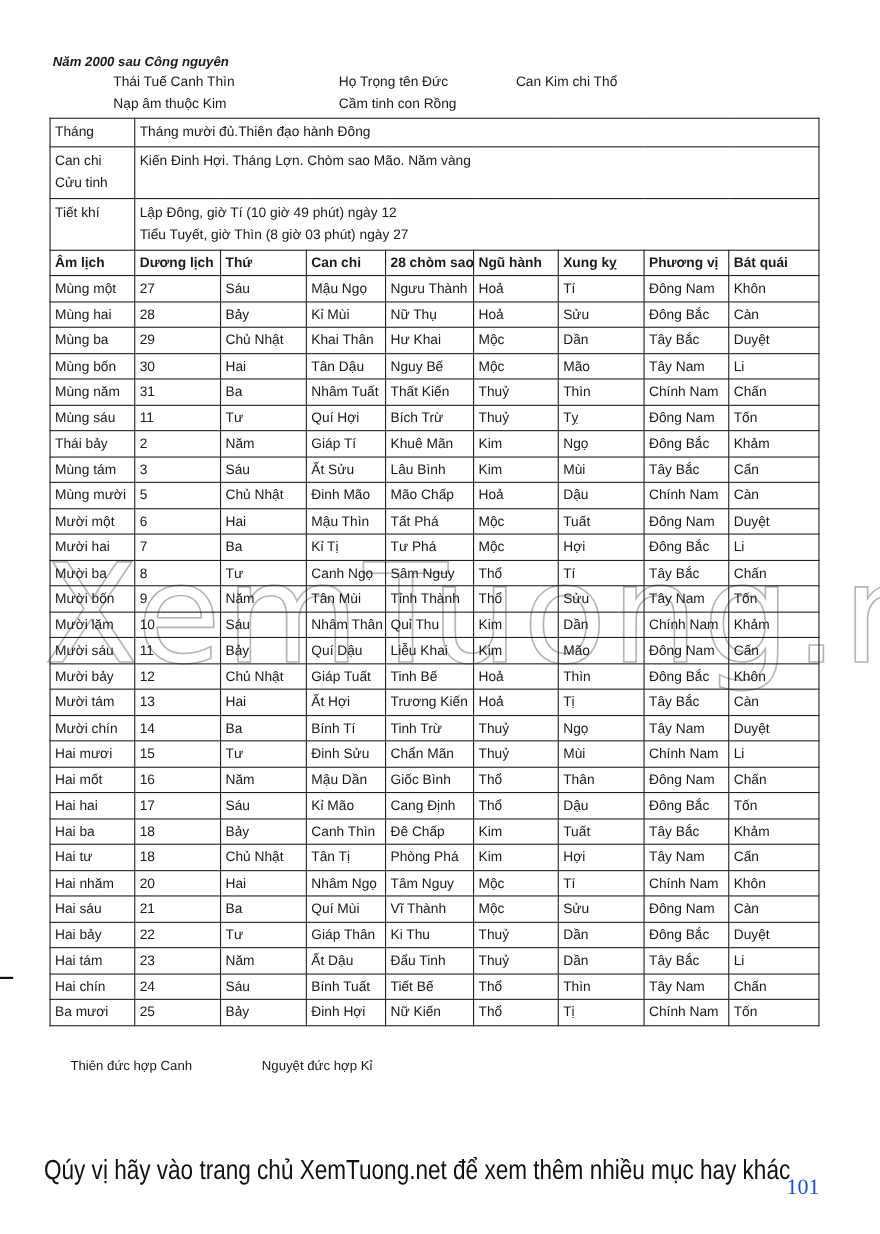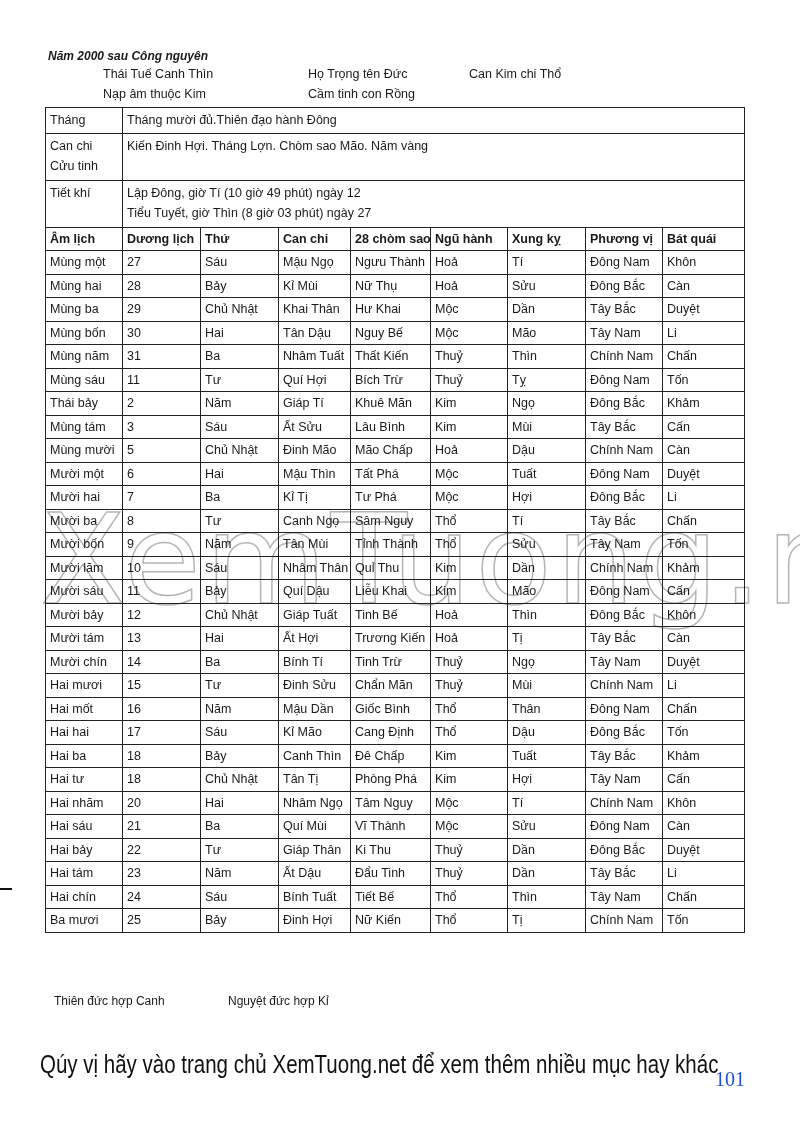--- a/index.html
+++ b/index.html
@@ -12,21 +12,21 @@
   .c1 { left: 55px; } .c2 { left: 260px; } .c3 { left: 421px; }
 
   table.cal { position: absolute; left: 45px; top: 107px; width: 699px; border-collapse: collapse;
               font-size: 12.5px; table-layout: fixed; }
   table.cal td { border: 1.6px solid #222; padding: 0 0 0 4px; height: 22.5px; vertical-align: middle;
                  white-space: nowrap; overflow: hidden; }
   table.cal td.hdr { font-weight: bold; }
   table.cal tr.meta td { vertical-align: top; padding-top: 2px; line-height: 20px; }
   .label-strong { font-weight: normal; }
 
-  .footnotes { position: absolute; left: 54px; top: 962px; font-size: 12px; white-space: nowrap; margin-top: 32px; }
+  .footnotes { position: absolute; left: 64px; top: 962px; font-size: 12px; white-space: nowrap; }
   .footnotes span { display: inline-block; }
   .fn2 { margin-left: 60px; }
 
   .watermark { position: absolute; left: 40px; top: 495px; width: 740px; height: 130px;
                font-size: 125px; font-family: "DejaVu Sans", sans-serif; color: transparent;
                -webkit-text-stroke: 1.5px rgba(120,120,120,0.55); letter-spacing: 4px;
                pointer-events: none; line-height: 130px; white-space: nowrap; }
 
   .promo { position: absolute; left: 40px; top: 1050px; font-size: 25px; font-family: "Liberation Sans Narrow", "Liberation Sans", sans-serif;
            transform: scaleX(0.82); transform-origin: left center; white-space: nowrap; color: #111; }

